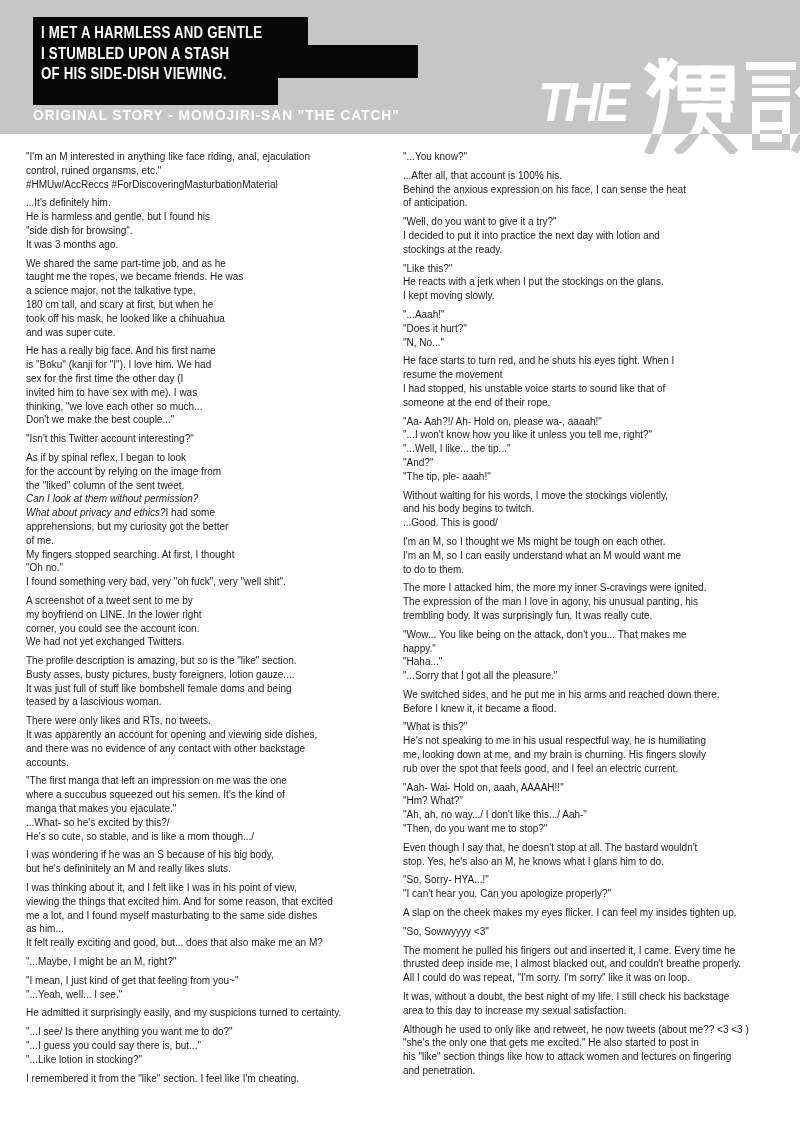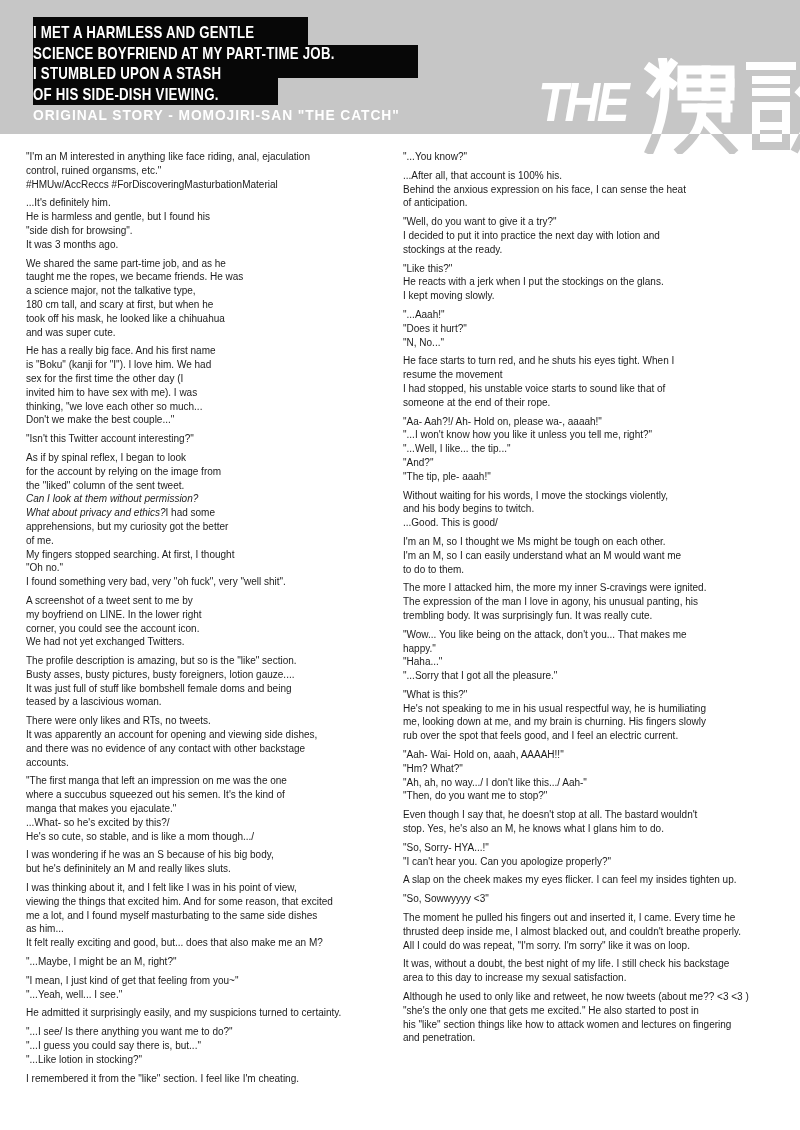--- a/index.html
+++ b/index.html
@@ -4,21 +4,21 @@
 <style>
   html,body{margin:0;padding:0;}
   #page{position:relative;width:800px;height:1130px;background:#ffffff;overflow:hidden;
         font-family:"Liberation Sans",sans-serif;}
   
   #band{position:absolute;left:0;top:0;width:800px;height:134px;background:#c6c6c6;}
   
   #title-block{position:absolute;left:33px;top:17px;width:385px;height:88px;background:#070707;
     clip-path:polygon(0 0,275px 0,275px 28px,385px 28px,385px 61px,245px 61px,245px 88px,0 88px);
     padding:0;color:#ffffff;}
-  .hline{height:20.5px;line-height:21px;white-space:nowrap;padding-left:0;}
+  .hline{height:20.5px;line-height:21px;white-space:nowrap;padding-left:8px;}
   .hline:first-child{padding-top:5px;}
   .hline:nth-child(3),.hline:nth-child(4){}
   .hline span{display:inline-block;transform:scaleX(0.78);transform-origin:0 50%;
     font-weight:bold;font-size:17px;letter-spacing:0.3px;}
   #subtitle{position:absolute;left:33px;top:106px;color:#ffffff;font-weight:bold;
     font-size:15px;letter-spacing:1px;white-space:nowrap;
     transform:scaleX(0.92);transform-origin:0 50%;}
   
   .logo-clip{position:absolute;left:538px;width:262px;overflow:hidden;}
   #logo-top{top:0;height:134px;color:#ffffff;}
@@ -39,21 +39,20 @@
 </style>
 </head>
 <body>
 
 <div id="page">
 
   <div id="band">
 
     <div id="title-block">
       <div class="hline"><span>I MET A HARMLESS AND GENTLE</span></div>
-      <div class="hline"><span>SCIENCE BOYFRIEND AT MY PART-TIME JOB.</span></div>
       <div class="hline"><span>I STUMBLED UPON A STASH</span></div>
       <div class="hline"><span>OF HIS SIDE-DISH VIEWING.</span></div>
     </div>
 
     <div id="subtitle">ORIGINAL STORY - MOMOJIRI-SAN "THE CATCH"</div>
 
     <div id="logo-top" class="logo-clip">
       <div class="logo-inner">
         <span class="logo-the">THE</span>
         <svg class="logo-kanji" width="200" height="96" viewBox="0 0 200 96">
@@ -213,20 +212,22 @@
       <div class="para"><span>I'm an M, so I thought we Ms might be tough on each other.
 I'm an M, so I can easily understand what an M would want me
 to do to them.</span></div>
       <div class="para"><span>The more I attacked him, the more my inner S-cravings were ignited.
 The expression of the man I love in agony, his unusual panting, his
 trembling body. It was surprisingly fun. It was really cute.</span></div>
       <div class="para"><span>"Wow... You like being on the attack, don't you... That makes me
 happy."
 "Haha..."
 "...Sorry that I got all the pleasure."</span></div>
+      <div class="para"><span>We switched sides, and he put me in his arms and reached down there.
+Before I knew it, it became a flood.</span></div>
       <div class="para"><span>"What is this?"
 He's not speaking to me in his usual respectful way, he is humiliating
 me, looking down at me, and my brain is churning. His fingers slowly
 rub over the spot that feels good, and I feel an electric current.</span></div>
       <div class="para"><span>"Aah- Wai- Hold on, aaah, AAAAH!!"
 "Hm? What?"
 "Ah, ah, no way.../ I don't like this.../ Aah-"
 "Then, do you want me to stop?"</span></div>
       <div class="para"><span>Even though I say that, he doesn't stop at all. The bastard wouldn't
 stop. Yes, he's also an M, he knows what I glans him to do.</span></div>

